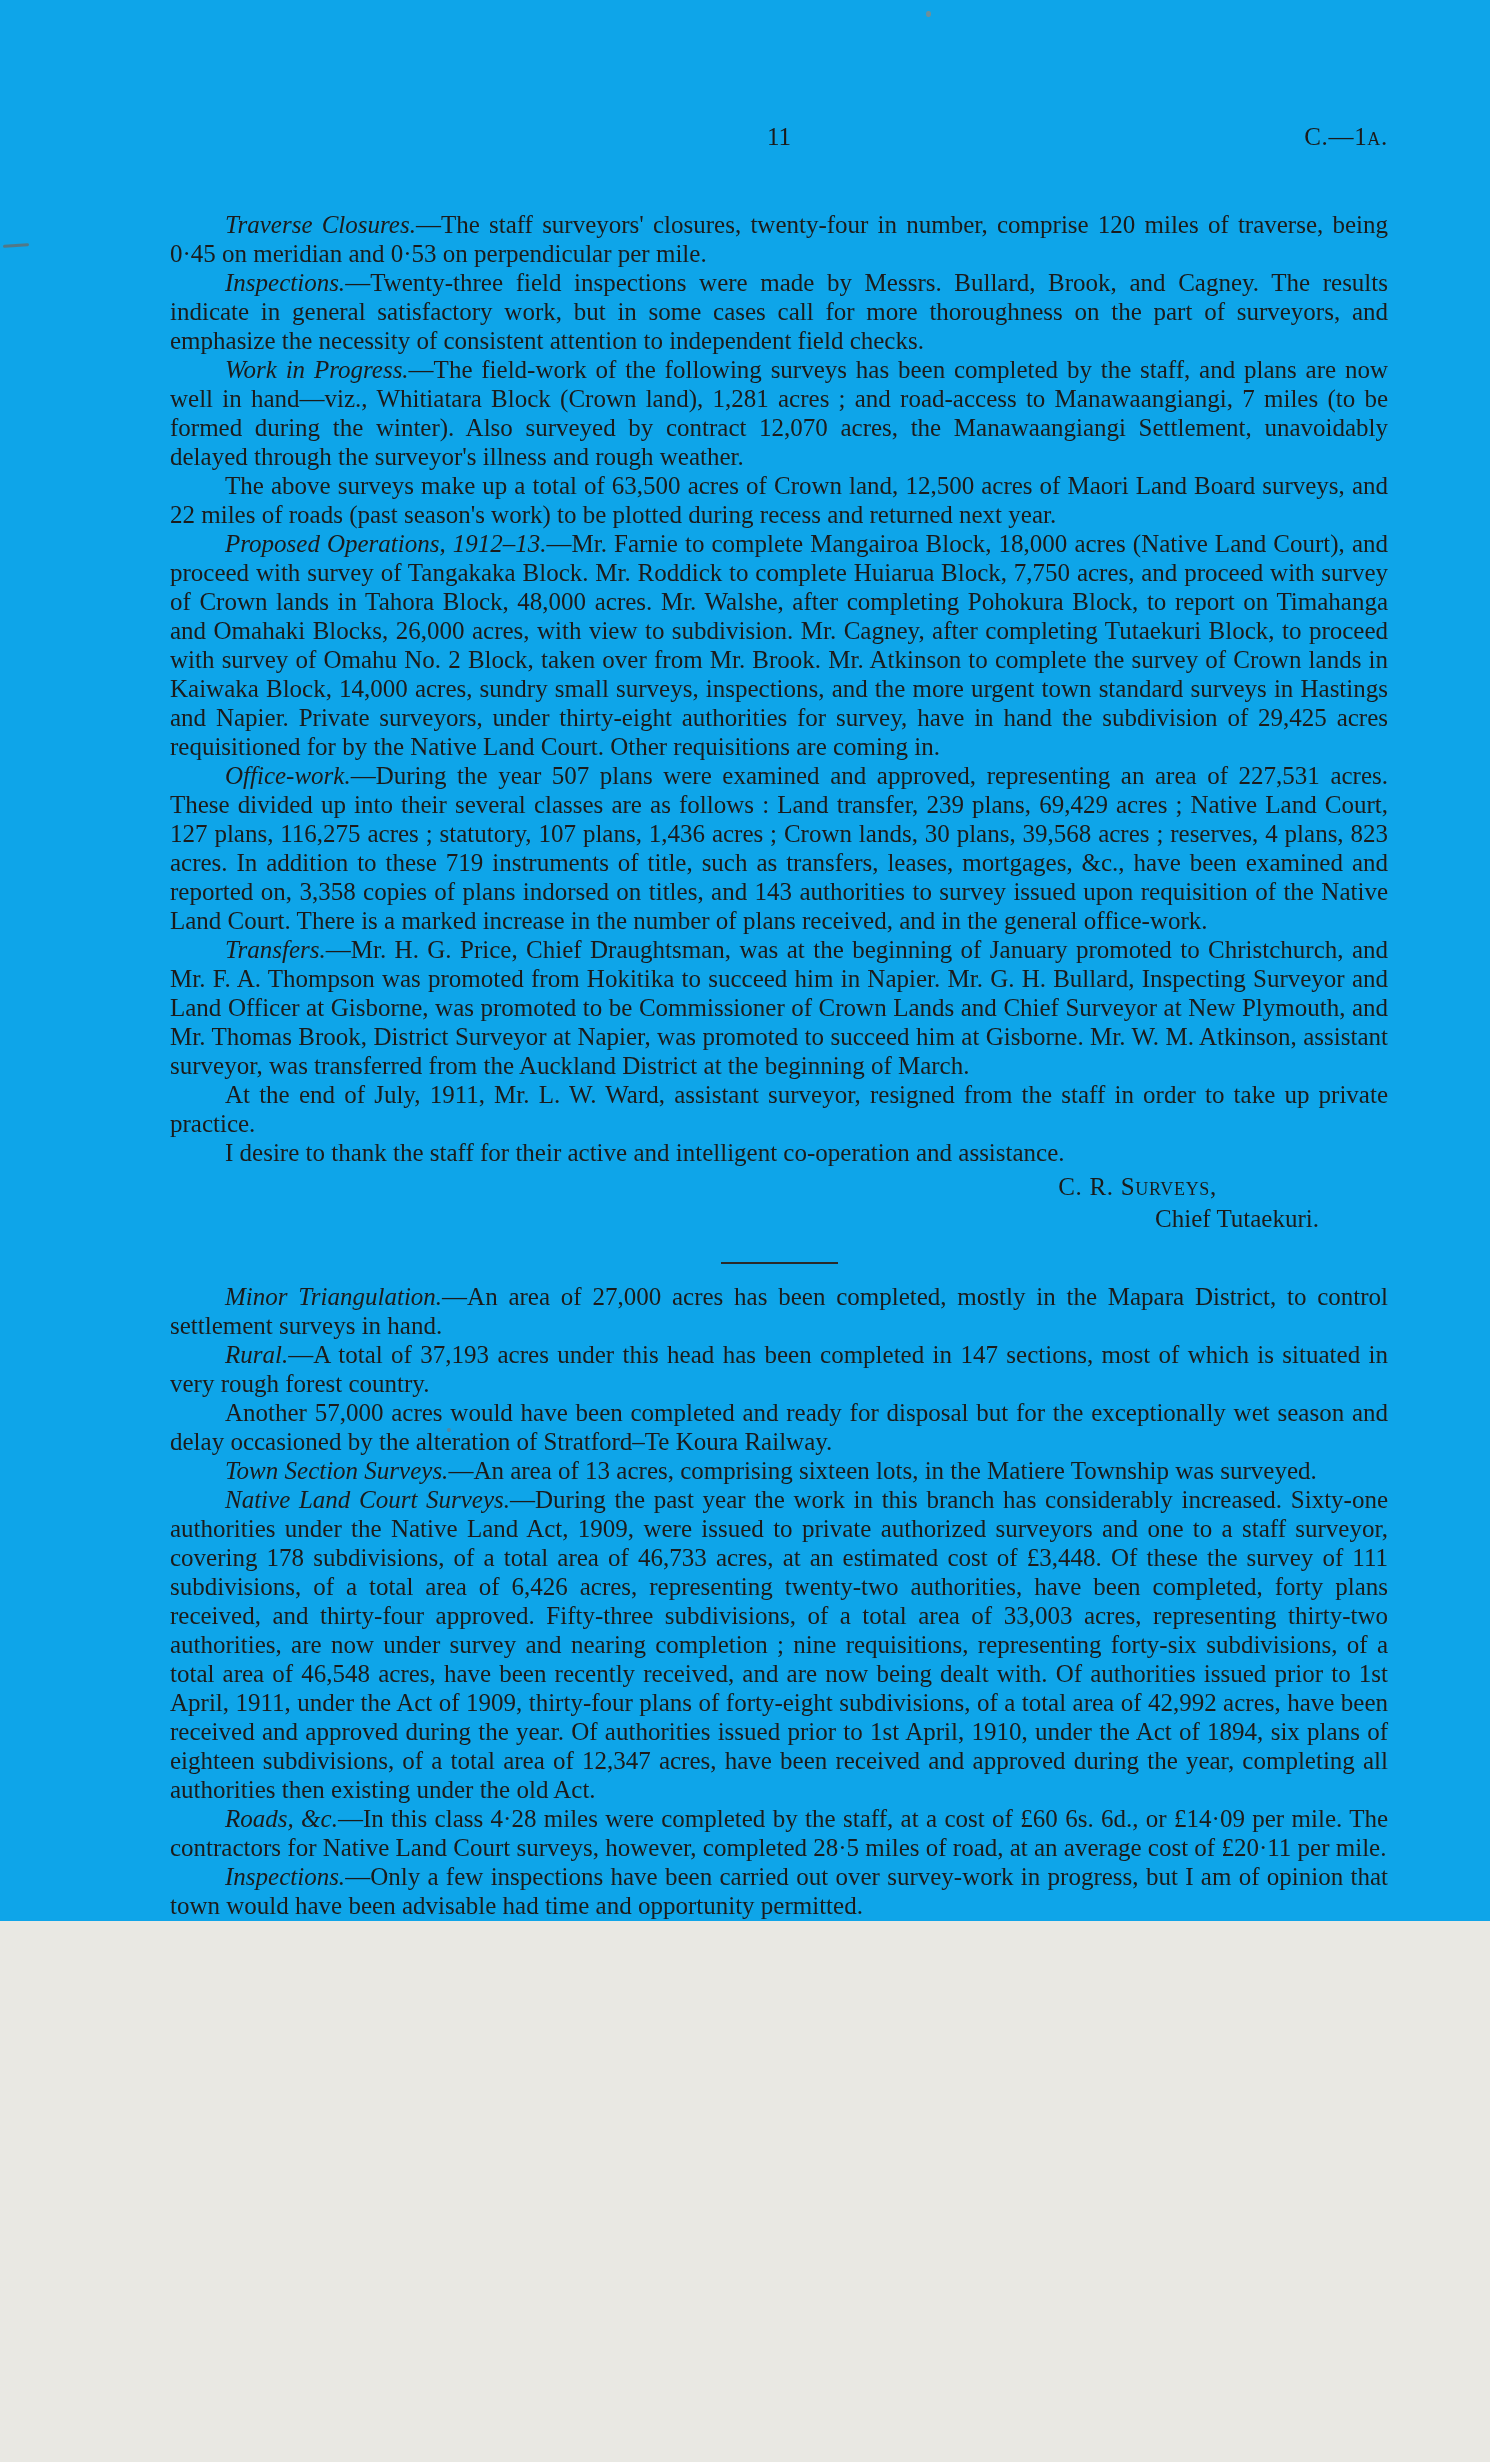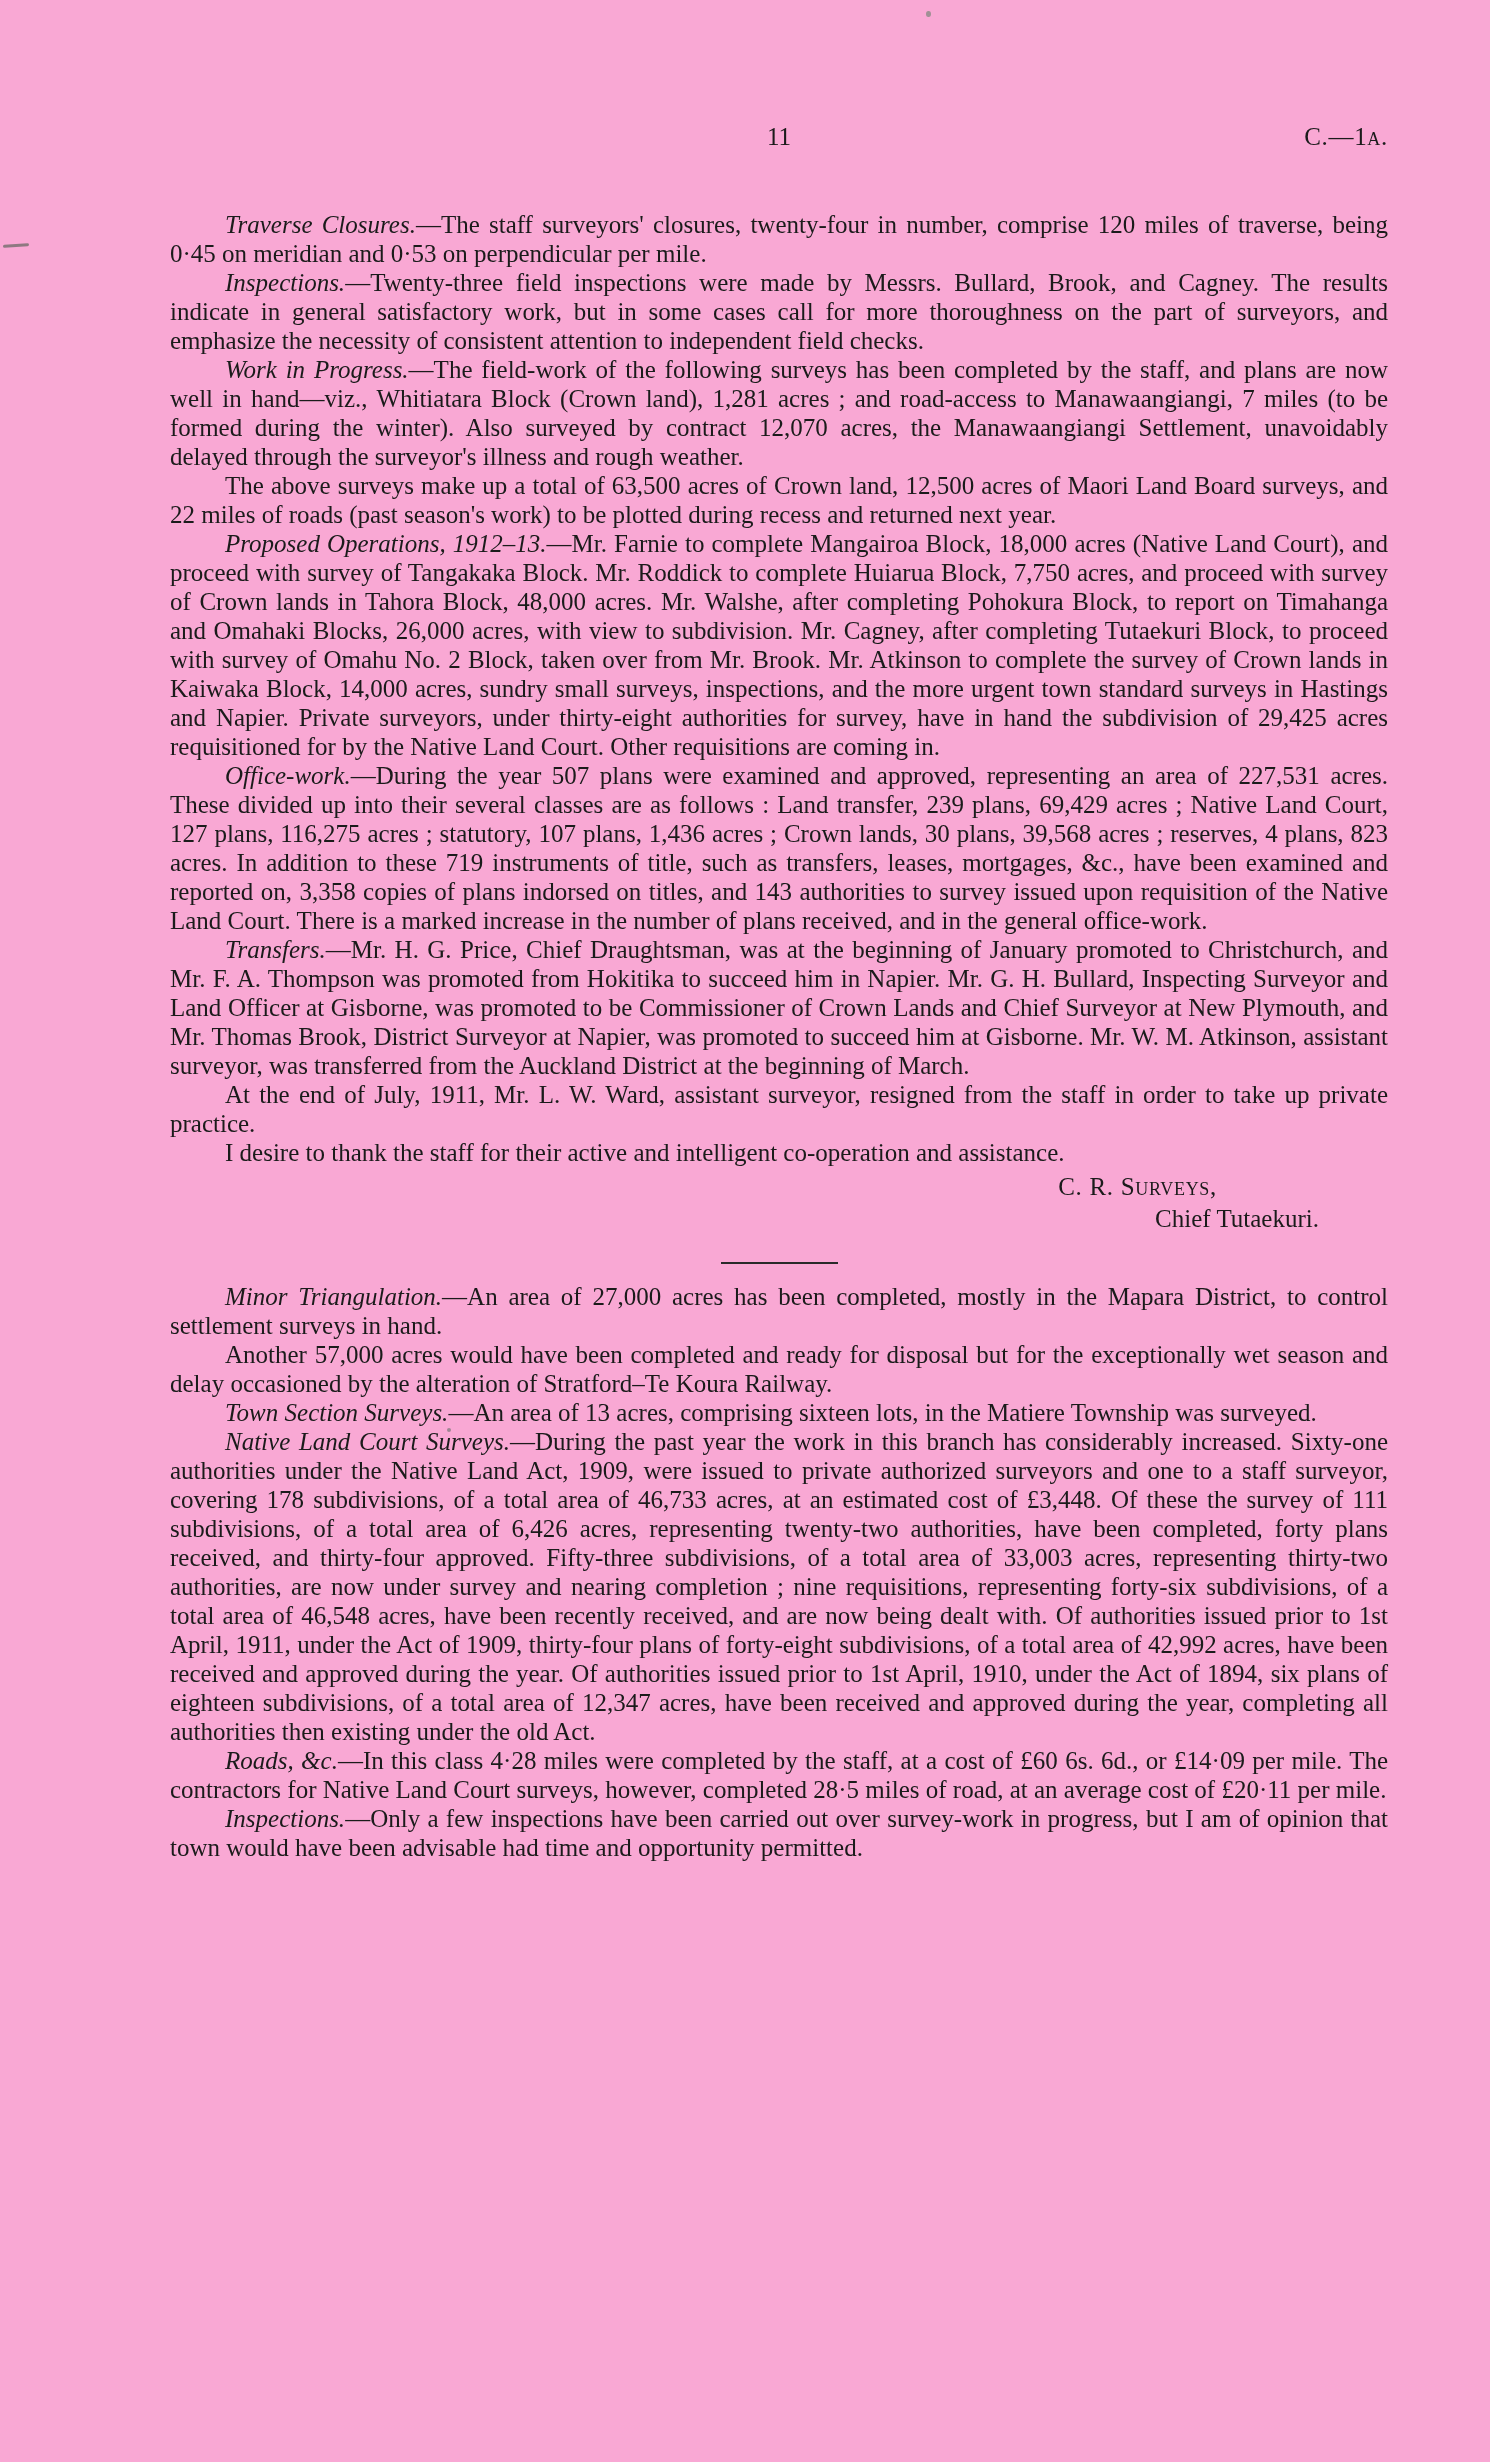--- a/index.html
+++ b/index.html
@@ -3,22 +3,22 @@
 <meta charset="utf-8">
 <style>
   html, body {
     margin: 0;
     padding: 0;
     background: #e9e8e3;
   }
   .page {
     position: relative;
     width: 1490px;
-    height: 2462px;
-    background: #f9a8d4;
+    height: 1921px;
+    background: #0ea5e9;
     color: #1b1b1b;
     font-family: "Liberation Serif", "DejaVu Serif", serif;
     overflow: hidden;
   }
   .column {
     position: absolute;
     left: 170px;
     top: 122px;
     width: 1218px;
   }
@@ -140,20 +140,21 @@
     <div class="signature">
       <div class="sig-name">C. R. Surveys,</div>
       <div class="sig-title">Chief Tutaekuri.</div>
     </div>
 
     <hr class="section-divider">
 
 
     <p class="para"><span class="lead">Minor Triangulation.</span><span>—An area of 27,000 acres has been completed, mostly in the Mapara District, to control settlement surveys in hand.</span></p>
 
+    <p class="para"><span class="lead">Rural.</span><span>—A total of 37,193 acres under this head has been completed in 147 sections, most of which is situated in very rough forest country.</span></p>
 
     <p class="para"><span>Another 57,000 acres would have been completed and ready for disposal but for the exceptionally wet season and delay occasioned by the alteration of Stratford–Te Koura Railway.</span></p>
 
     <p class="para"><span class="lead">Town Section Surveys.</span><span>—An area of 13 acres, comprising sixteen lots, in the Matiere Township was surveyed.</span></p>
 
     <p class="para"><span class="lead">Native Land Court Surveys.</span><span>—During the past year the work in this branch has considerably increased.  Sixty-one authorities under the Native Land Act, 1909, were issued to private authorized surveyors and one to a staff surveyor, covering 178 subdivisions, of a total area of 46,733 acres, at an estimated cost of £3,448.  Of these the survey of 111 subdivisions, of a total area of 6,426 acres, representing twenty-two authorities, have been completed, forty plans received, and thirty-four approved.  Fifty-three subdivisions, of a total area of 33,003 acres, representing thirty-two authorities, are now under survey and nearing completion ;  nine requisitions, representing forty-six subdivisions, of a total area of 46,548 acres, have been recently received, and are now being dealt with.  Of authorities issued prior to 1st April, 1911, under the Act of 1909, thirty-four plans of forty-eight subdivisions, of a total area of 42,992 acres, have been received and approved during the year.  Of authorities issued prior to 1st April, 1910, under the Act of 1894, six plans of eighteen subdivisions, of a total area of 12,347 acres, have been received and approved during the year, completing all authorities then existing under the old Act.</span></p>
 
     <p class="para"><span class="lead">Roads, &amp;c.</span><span>—In this class 4·28 miles were completed by the staff, at a cost of £60 6s. 6d., or £14·09 per mile.  The contractors for Native Land Court surveys, however, completed 28·5 miles of road, at an average cost of £20·11 per mile.</span></p>
 
     <p class="para"><span class="lead">Inspections.</span><span>—Only a few inspections have been carried out over survey-work in progress, but I am of opinion that town would have been advisable had time and opportunity permitted.</span></p>

